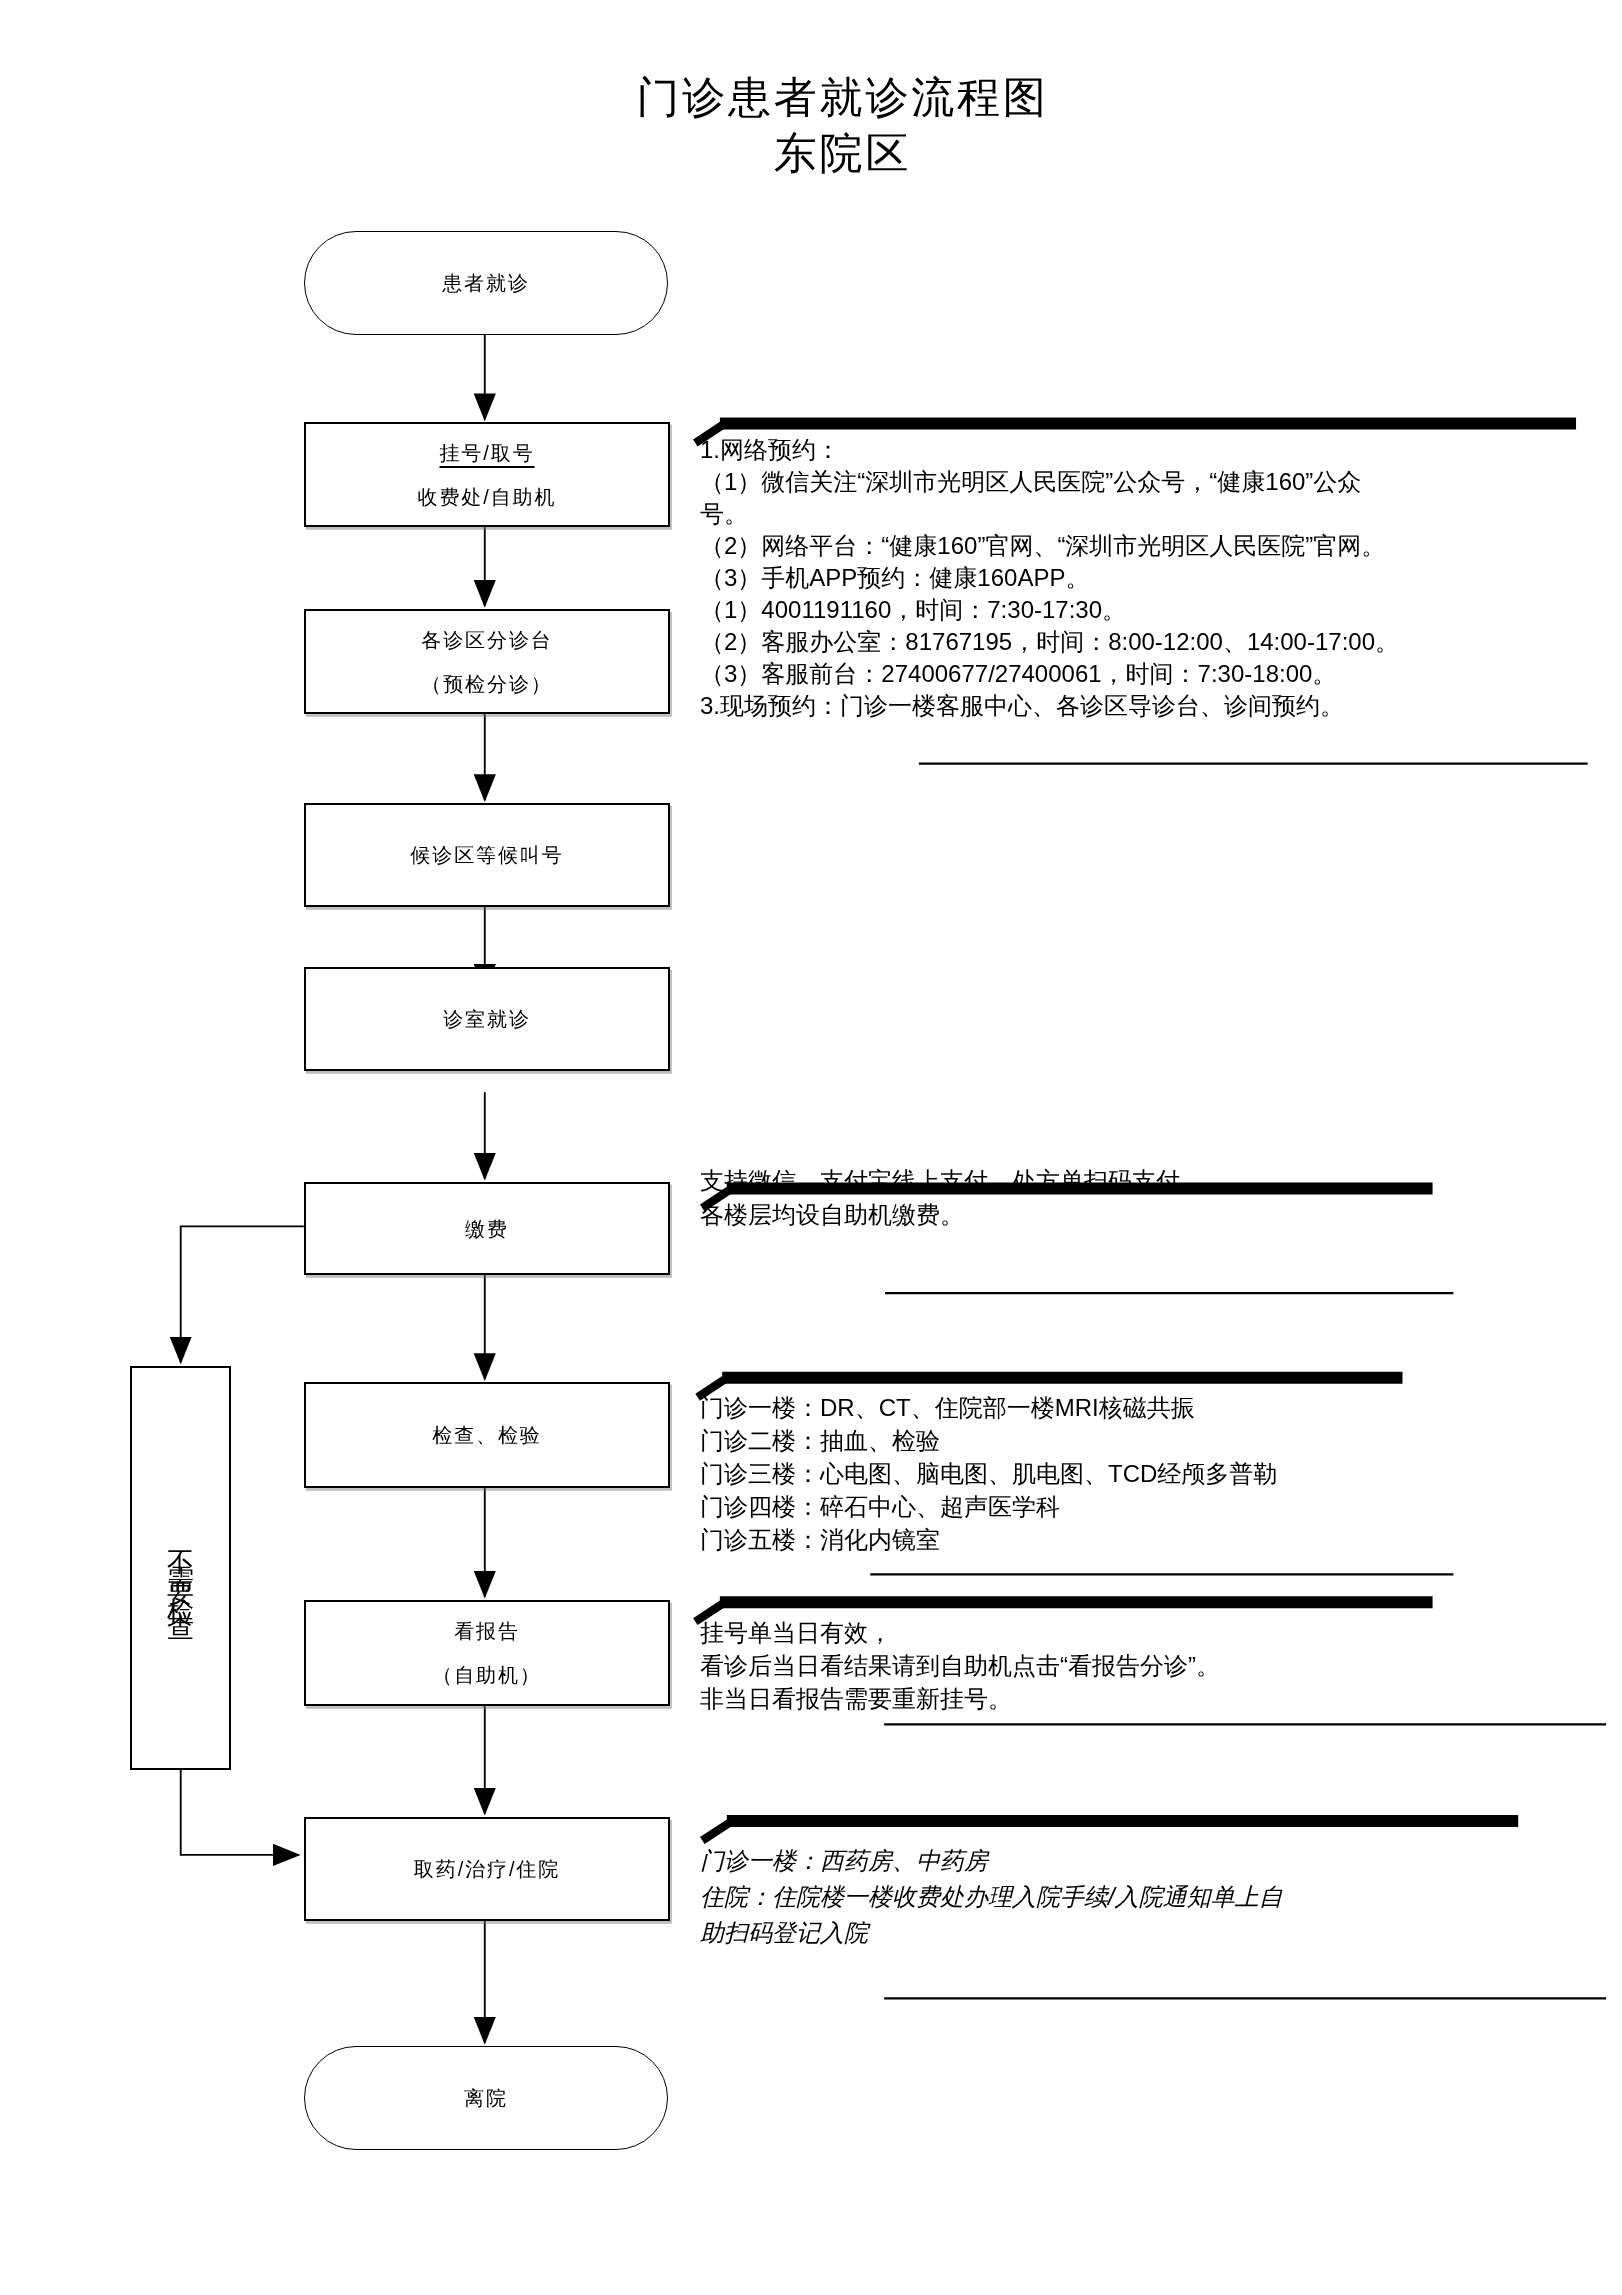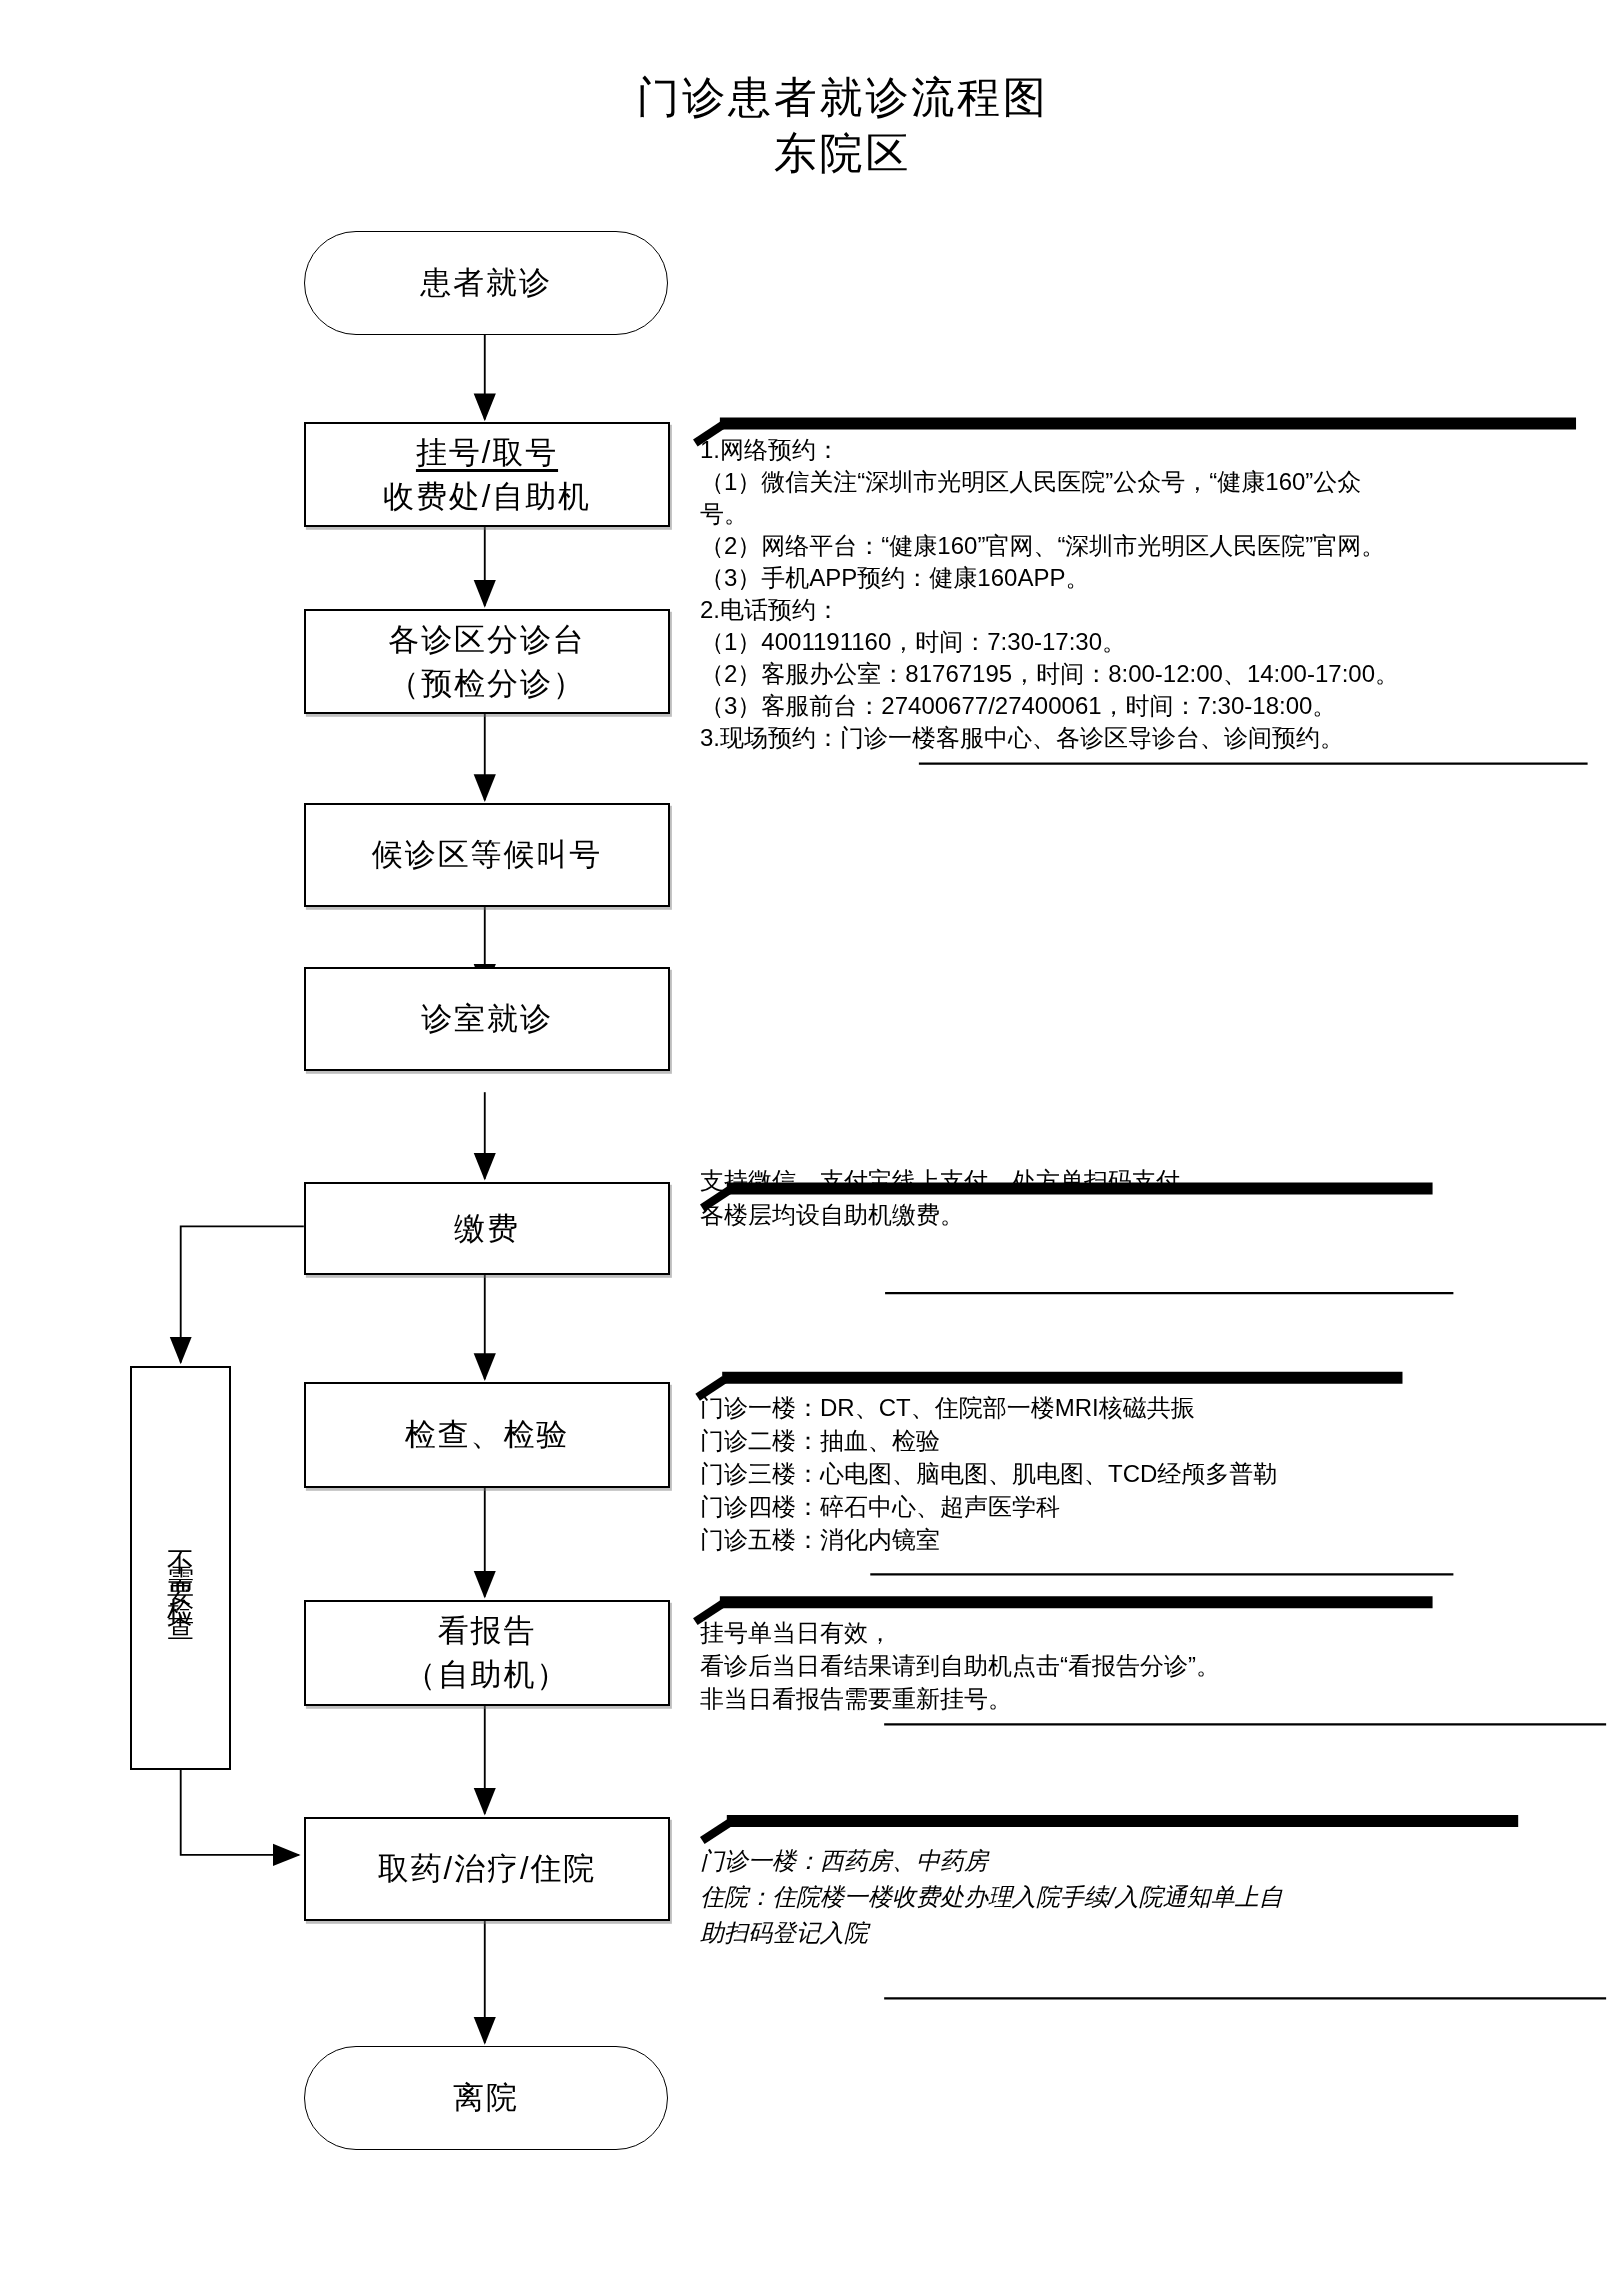--- a/index.html
+++ b/index.html
@@ -3,21 +3,21 @@
 <meta charset="utf-8">
 <style>
   html,body{margin:0;padding:0;background:#ffffff;}
   body{font-family:"Liberation Sans","DejaVu Sans",sans-serif;color:#000;}
   #canvas{position:relative;width:1623px;height:2295px;background:#fff;overflow:hidden;}
   #wires{position:absolute;left:0;top:0;width:1623px;height:2295px;}
   .title{position:absolute;left:31px;top:69px;width:1623px;text-align:center;
          font-size:43px;line-height:56px;letter-spacing:2.8px;}
   .node{position:absolute;border:2.3px solid #000;background:#fff;
         display:flex;flex-direction:column;align-items:center;justify-content:center;
-        font-size:31px;text-align:center;letter-spacing:1.9px;
+        font-size:20px;text-align:center;letter-spacing:1.9px;
         box-shadow:1.9px 2.8px 0 rgba(110,110,110,.45);}
   .node span{display:block;line-height:44px;}
   .stadium{border-radius:53px;box-shadow:none;border-width:1.9px;}
   .u{text-decoration:underline;text-underline-offset:5.6px;}
   .vbox{position:absolute;border:2.3px solid #000;background:#fff;
         display:flex;align-items:center;justify-content:center;
         writing-mode:vertical-rl;text-orientation:upright;
         font-size:27px;letter-spacing:15.7px;}
   .ann{position:absolute;font-size:24px;white-space:nowrap;}
   .a1{line-height:32px;} .a2{line-height:34px;} .a3{line-height:33px;}
@@ -128,21 +128,20 @@
   <div class="vbox" style="left:130px;top:1366px;width:97px;height:400px">
     <span>不需要检查</span>
   </div>
 
   <div class="ann a1" style="left:700px;top:434px">
     <span class="line">1.网络预约：</span>
     <span class="line">（1）微信关注“深圳市光明区人民医院”公众号，“健康160”公众</span>
     <span class="line">号。</span>
     <span class="line">（2）网络平台：“健康160”官网、“深圳市光明区人民医院”官网。</span>
     <span class="line">（3）手机APP预约：健康160APP。</span>
-    <span class="line">2.电话预约：</span>
     <span class="line">（1）4001191160，时间：7:30-17:30。</span>
     <span class="line">（2）客服办公室：81767195，时间：8:00-12:00、14:00-17:00。</span>
     <span class="line">（3）客服前台：27400677/27400061，时间：7:30-18:00。</span>
     <span class="line">3.现场预约：门诊一楼客服中心、各诊区导诊台、诊间预约。</span>
   </div>
 
   <div class="ann a2" style="left:700px;top:1164px">
     <span class="line">支持微信、支付宝线上支付、处方单扫码支付</span>
     <span class="line">各楼层均设自助机缴费。</span>
   </div>

